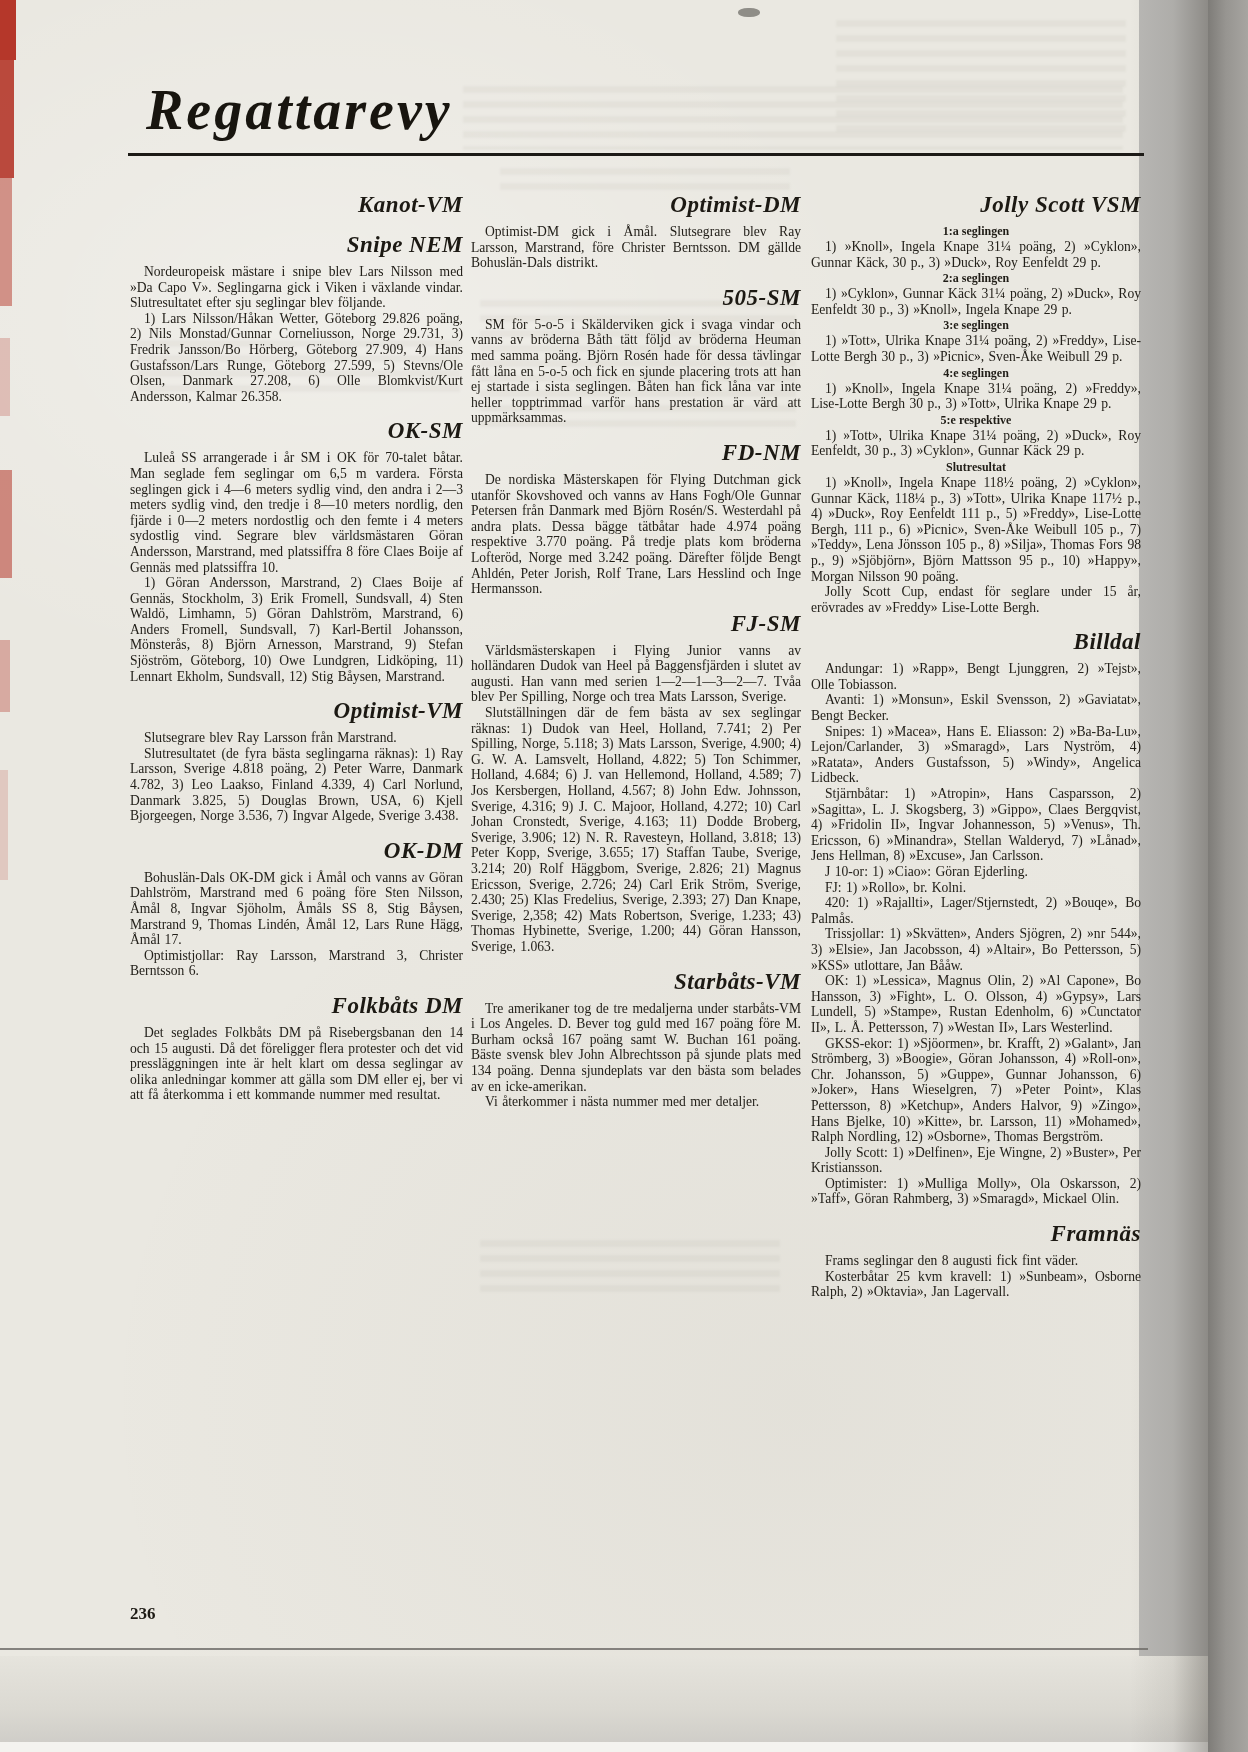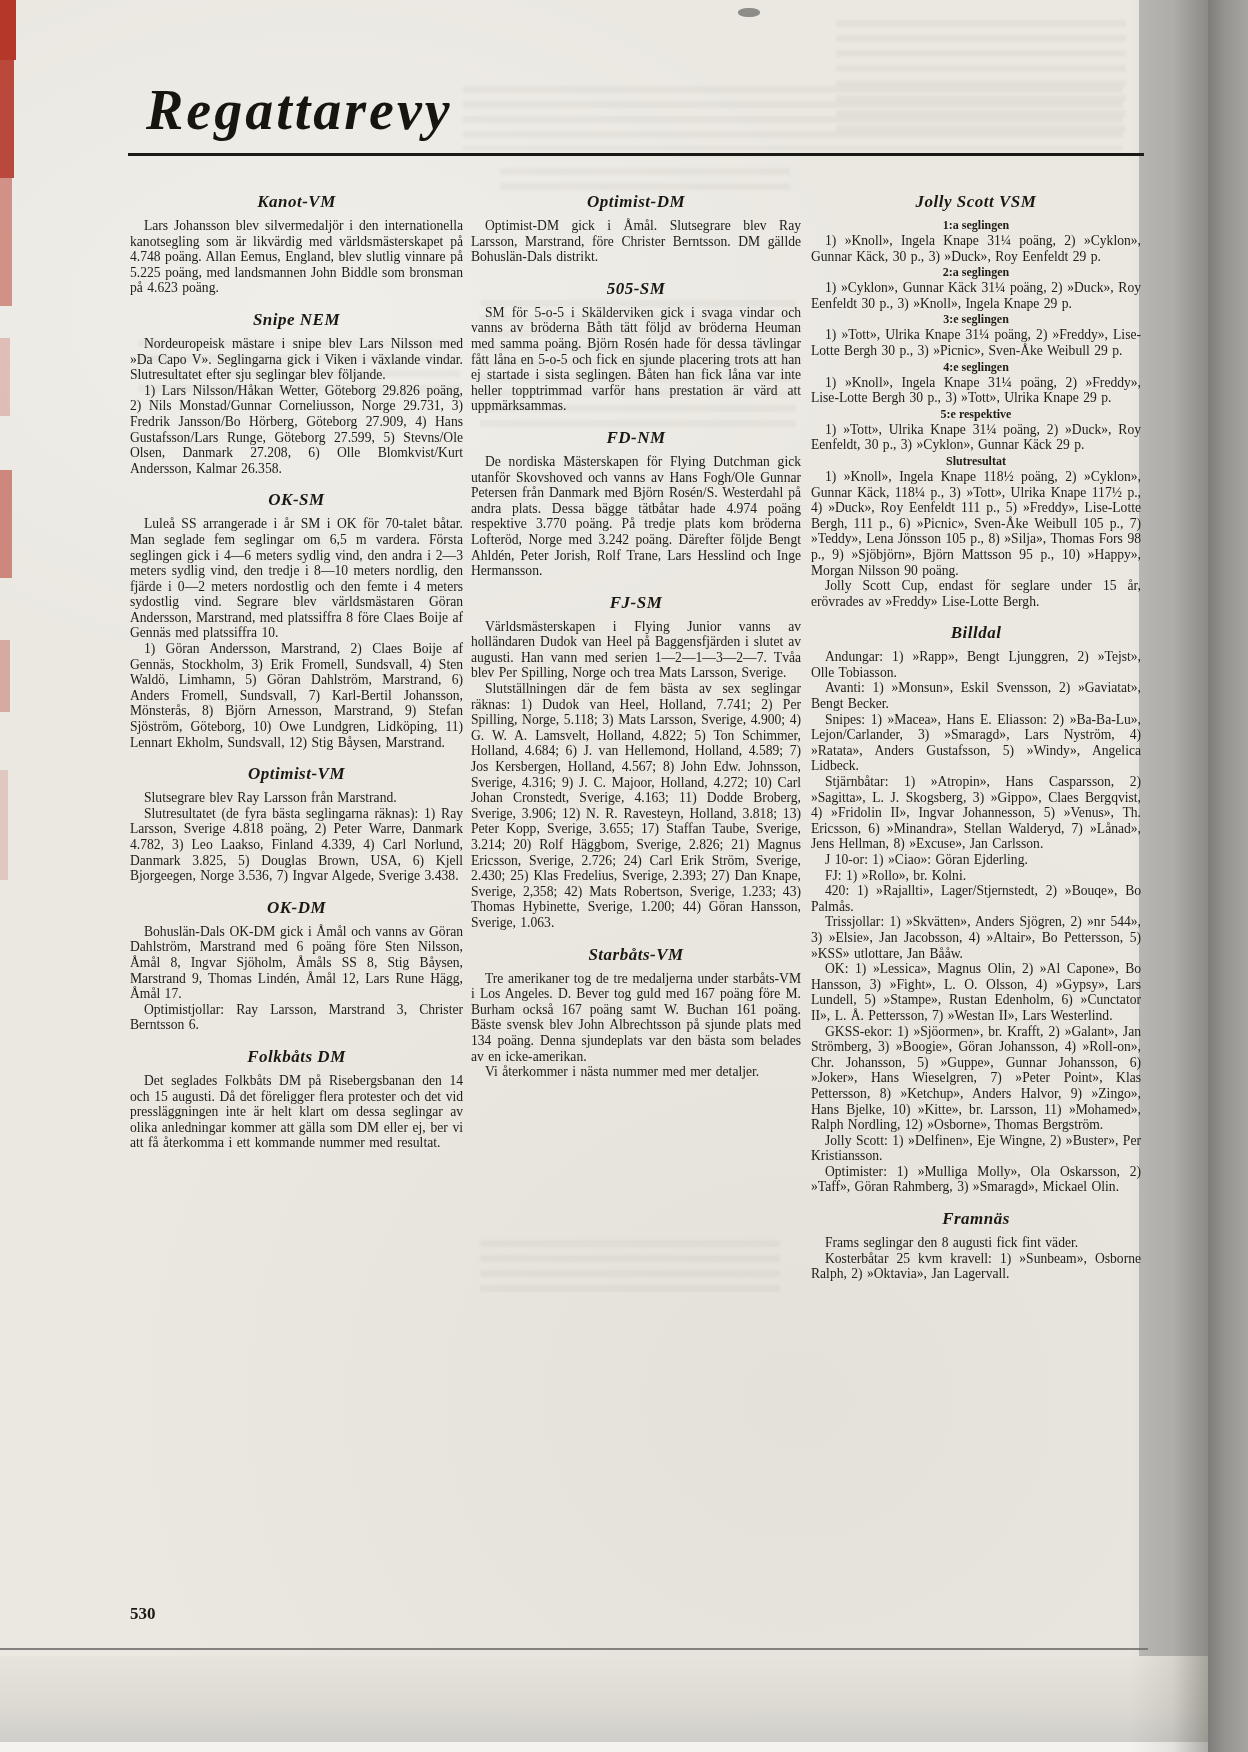--- a/index.html
+++ b/index.html
@@ -34,22 +34,22 @@
     font-style:italic;font-weight:700;font-size:56px;letter-spacing:3px;
     color:#18150f;
   }
   .masthead-rule{position:absolute;left:128px;top:153px;width:1016px;height:3px;background:#1c1a16;}
   
   .col{position:absolute;top:178px;color:#201d17;}
   .col-0{left:130px;width:333px;}
   .col-1{left:471px;width:330px;}
   .col-2{left:811px;width:330px;}
   .sec-heading{
-    margin:14px 0 6px 0;text-align:center;
-    font-style:italic;font-weight:700;font-size:17px;letter-spacing:.5px;color:#1c1913;
+    margin:14px 0 6px 0;text-align:right;
+    font-style:italic;font-weight:700;font-size:23px;letter-spacing:.5px;color:#1c1913;
   }
   .sec-subheading{margin:1px 0 0 0;text-align:center;font-weight:700;font-size:12px;color:#1f1c16;}
   .para{
     margin:0;font-size:13.6px;line-height:15.6px;text-align:justify;text-indent:14px;
     word-spacing:1px;color:#23201a;
   }
   .page-number{position:absolute;left:130px;top:1604px;font-weight:700;font-size:17px;color:#1d1a14;}
   
   .bleed{position:absolute;filter:blur(1.1px);opacity:.55;pointer-events:none;
     background:repeating-linear-gradient(180deg, rgba(110,102,86,.10) 0 7px, rgba(110,102,86,0) 7px 15px);}
@@ -76,21 +76,20 @@
   <div class="bleed" style="left:138px;top:340px;width:322px;height:56px;"></div>
   <div class="bleed" style="left:480px;top:300px;width:316px;height:130px;"></div>
   <div class="bleed" style="left:480px;top:1240px;width:300px;height:60px;"></div>
   <div class="speck" style="left:738px;top:8px;width:22px;height:9px;"></div>
 
   <h1 class="masthead">Regattarevy</h1>
   <div class="masthead-rule"></div>
 
   <div class="col col-0">
       <h2 class="sec-heading">Kanot-VM</h2>
-      <p class="para">Lars Johansson blev silvermedaljör i den internationella kanotsegling som är likvärdig med världsmästerskapet på 4.748 poäng. Allan Eemus, England, blev slutlig vinnare på 5.225 poäng, med landsmannen John Biddle som bronsman på 4.623 poäng.</p>
       <h2 class="sec-heading">Snipe NEM</h2>
       <p class="para">Nordeuropeisk mästare i snipe blev Lars Nilsson med »Da Capo V». Seglingarna gick i Viken i växlande vindar. Slutresultatet efter sju seglingar blev följande.</p>
       <p class="para">1) Lars Nilsson/Håkan Wetter, Göteborg 29.826 poäng, 2) Nils Monstad/Gunnar Corneliusson, Norge 29.731, 3) Fredrik Jansson/Bo Hörberg, Göteborg 27.909, 4) Hans Gustafsson/Lars Runge, Göteborg 27.599, 5) Stevns/Ole Olsen, Danmark 27.208, 6) Olle Blomkvist/Kurt Andersson, Kalmar 26.358.</p>
       <h2 class="sec-heading">OK-SM</h2>
       <p class="para">Luleå SS arrangerade i år SM i OK för 70-talet båtar. Man seglade fem seglingar om 6,5 m vardera. Första seglingen gick i 4—6 meters sydlig vind, den andra i 2—3 meters sydlig vind, den tredje i 8—10 meters nordlig, den fjärde i 0—2 meters nordostlig och den femte i 4 meters sydostlig vind. Segrare blev världsmästaren Göran Andersson, Marstrand, med platssiffra 8 före Claes Boije af Gennäs med platssiffra 10.</p>
       <p class="para">1) Göran Andersson, Marstrand, 2) Claes Boije af Gennäs, Stockholm, 3) Erik Fromell, Sundsvall, 4) Sten Waldö, Limhamn, 5) Göran Dahlström, Marstrand, 6) Anders Fromell, Sundsvall, 7) Karl-Bertil Johansson, Mönsterås, 8) Björn Arnesson, Marstrand, 9) Stefan Sjöström, Göteborg, 10) Owe Lundgren, Lidköping, 11) Lennart Ekholm, Sundsvall, 12) Stig Båysen, Marstrand.</p>
       <h2 class="sec-heading">Optimist-VM</h2>
       <p class="para">Slutsegrare blev Ray Larsson från Marstrand.</p>
       <p class="para">Slutresultatet (de fyra bästa seglingarna räknas): 1) Ray Larsson, Sverige 4.818 poäng, 2) Peter Warre, Danmark 4.782, 3) Leo Laakso, Finland 4.339, 4) Carl Norlund, Danmark 3.825, 5) Douglas Brown, USA, 6) Kjell Bjorgeegen, Norge 3.536, 7) Ingvar Algede, Sverige 3.438.</p>
       <h2 class="sec-heading">OK-DM</h2>
@@ -139,20 +138,20 @@
       <p class="para">Trissjollar: 1) »Skvätten», Anders Sjögren, 2) »nr 544», 3) »Elsie», Jan Jacobsson, 4) »Altair», Bo Pettersson, 5) »KSS» utlottare, Jan Bååw.</p>
       <p class="para">OK: 1) »Lessica», Magnus Olin, 2) »Al Capone», Bo Hansson, 3) »Fight», L. O. Olsson, 4) »Gypsy», Lars Lundell, 5) »Stampe», Rustan Edenholm, 6) »Cunctator II», L. Å. Pettersson, 7) »Westan II», Lars Westerlind.</p>
       <p class="para">GKSS-ekor: 1) »Sjöormen», br. Krafft, 2) »Galant», Jan Strömberg, 3) »Boogie», Göran Johansson, 4) »Roll-on», Chr. Johansson, 5) »Guppe», Gunnar Johansson, 6) »Joker», Hans Wieselgren, 7) »Peter Point», Klas Pettersson, 8) »Ketchup», Anders Halvor, 9) »Zingo», Hans Bjelke, 10) »Kitte», br. Larsson, 11) »Mohamed», Ralph Nordling, 12) »Osborne», Thomas Bergström.</p>
       <p class="para">Jolly Scott: 1) »Delfinen», Eje Wingne, 2) »Buster», Per Kristiansson.</p>
       <p class="para">Optimister: 1) »Mulliga Molly», Ola Oskarsson, 2) »Taff», Göran Rahmberg, 3) »Smaragd», Mickael Olin.</p>
       <h2 class="sec-heading">Framnäs</h2>
       <p class="para">Frams seglingar den 8 augusti fick fint väder.</p>
       <p class="para">Kosterbåtar 25 kvm kravell: 1) »Sunbeam», Osborne Ralph, 2) »Oktavia», Jan Lagervall.</p>
     </div>
 
-  <div class="page-number">530</div>
+  <div class="page-number">236</div>
 
   <div class="bottom-rule"></div>
   <div class="bottom-band"></div>
   <div class="bottom-white"></div>
   <div class="right-shadow"></div>
   <div class="right-band"></div>
 </div>
 
 </body></html>

